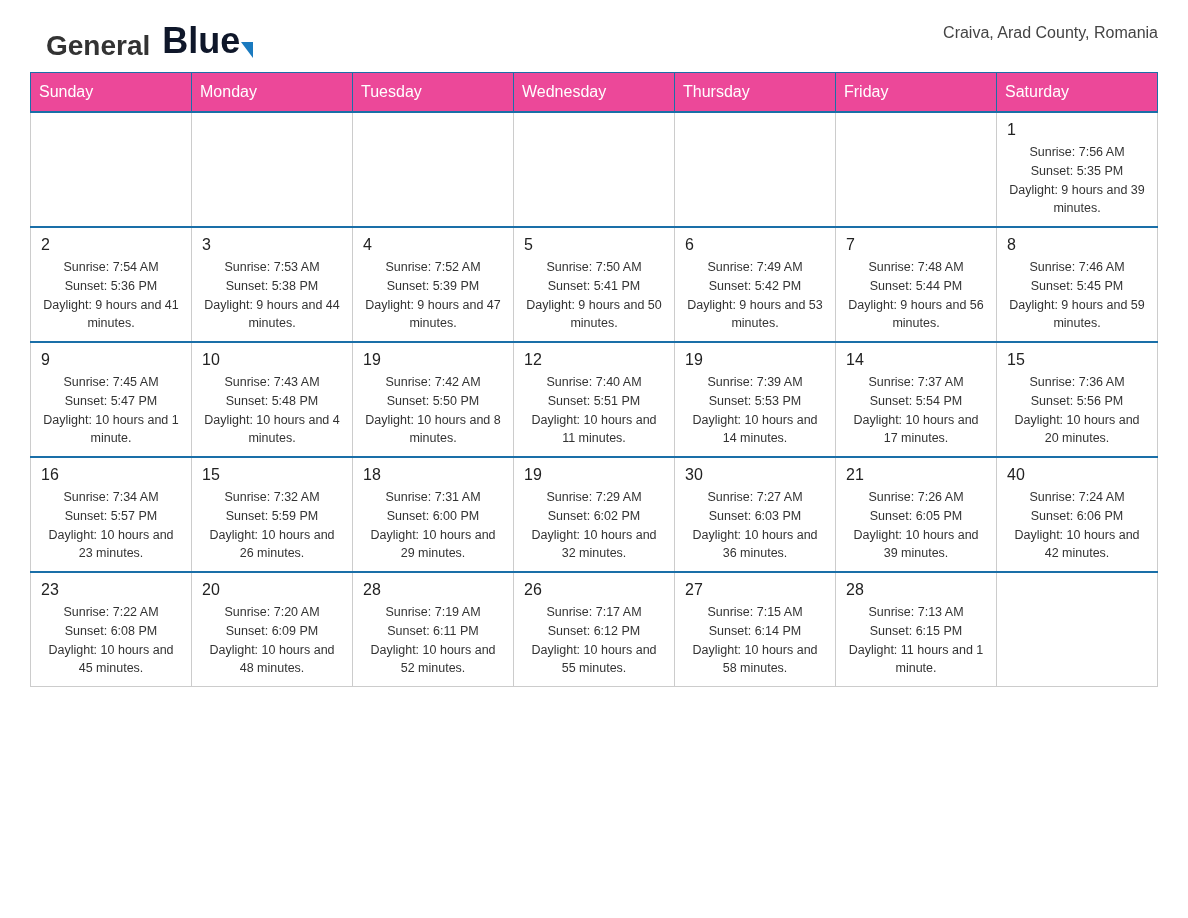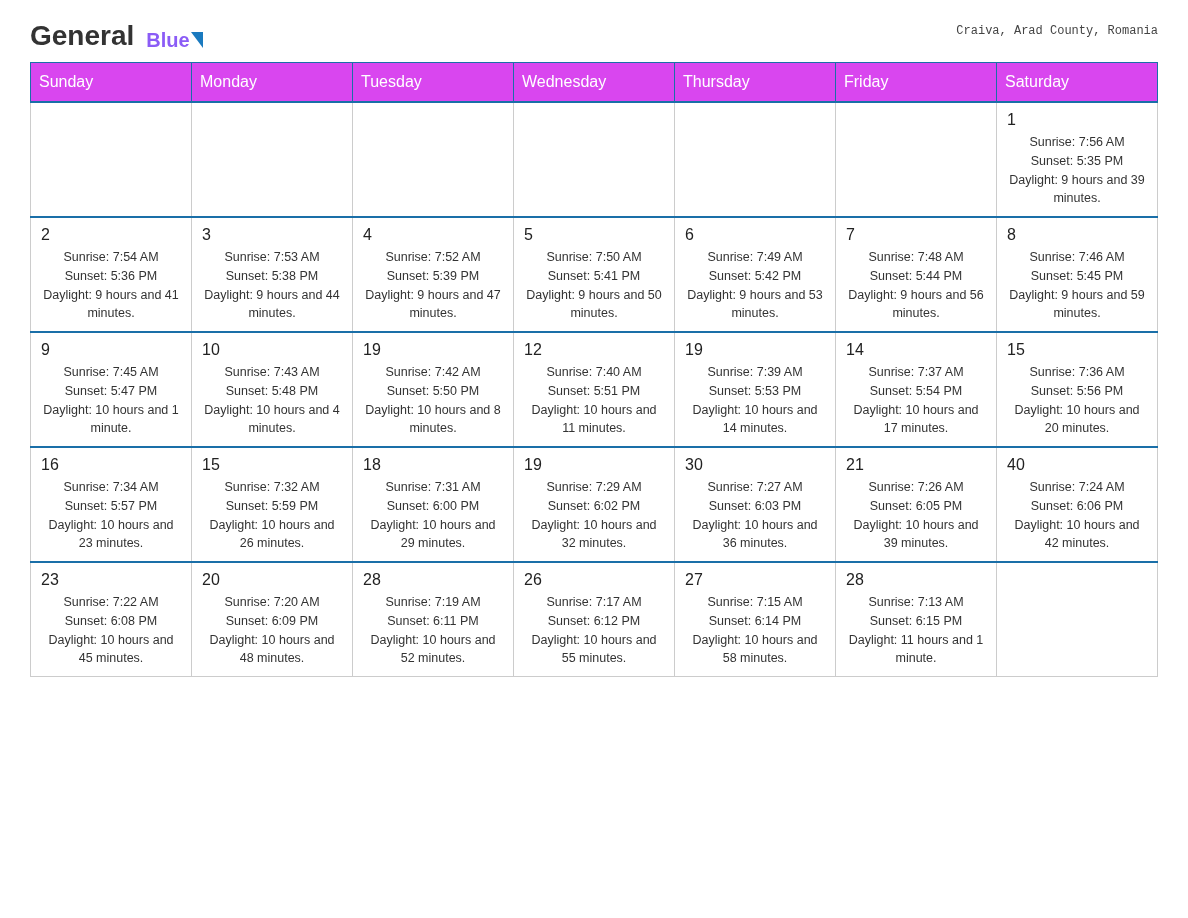--- a/index.html
+++ b/index.html
@@ -8,30 +8,31 @@
       background: #fff;
       padding: 20px 30px;
       width: 1188px;
       min-height: 918px;
     }
     .header {
       display: flex;
       justify-content: space-between;
       align-items: flex-start;
       margin-bottom: 10px;
+      margin-left: 16px;
     }
     .logo-text-general {
       font-size: 28px;
       font-weight: bold;
       color: #333;
     }
     .logo-text-blue {
-      font-size: 20px;
+      font-size: 36px;
       font-weight: bold;
-      color: #8b5cf6;
+      color: #0f172a;
       padding-left: 12px;
     }
     .logo-wrapper {
       display: flex;
       flex-direction: column;
       align-items: flex-start;
     }
     .logo-top {
       display: flex;
       align-items: flex-end;
@@ -39,32 +40,31 @@
     .title-section {
       text-align: right;
     }
     .month-title {
       font-size: 48px;
       font-weight: normal;
       color: #222;
       line-height: 1.1;
     }
     .location-title {
-      font-size: 12px;
+      font-size: 16px;
       color: #444;
       margin-top: 4px;
-      font-family: Liberation Mono, monospace;
     }
     .calendar {
       width: 100%;
       border-collapse: collapse;
       margin-top: 10px;
     }
     .calendar th {
-      background-color: #d946ef;
+      background-color: #ec4899;
       color: #fff;
       font-size: 16px;
       font-weight: normal;
       padding: 10px 8px;
       text-align: left;
       border: 1px solid #1a6fa8;
     }
     .calendar td {
       vertical-align: top;
       padding: 8px 10px;

